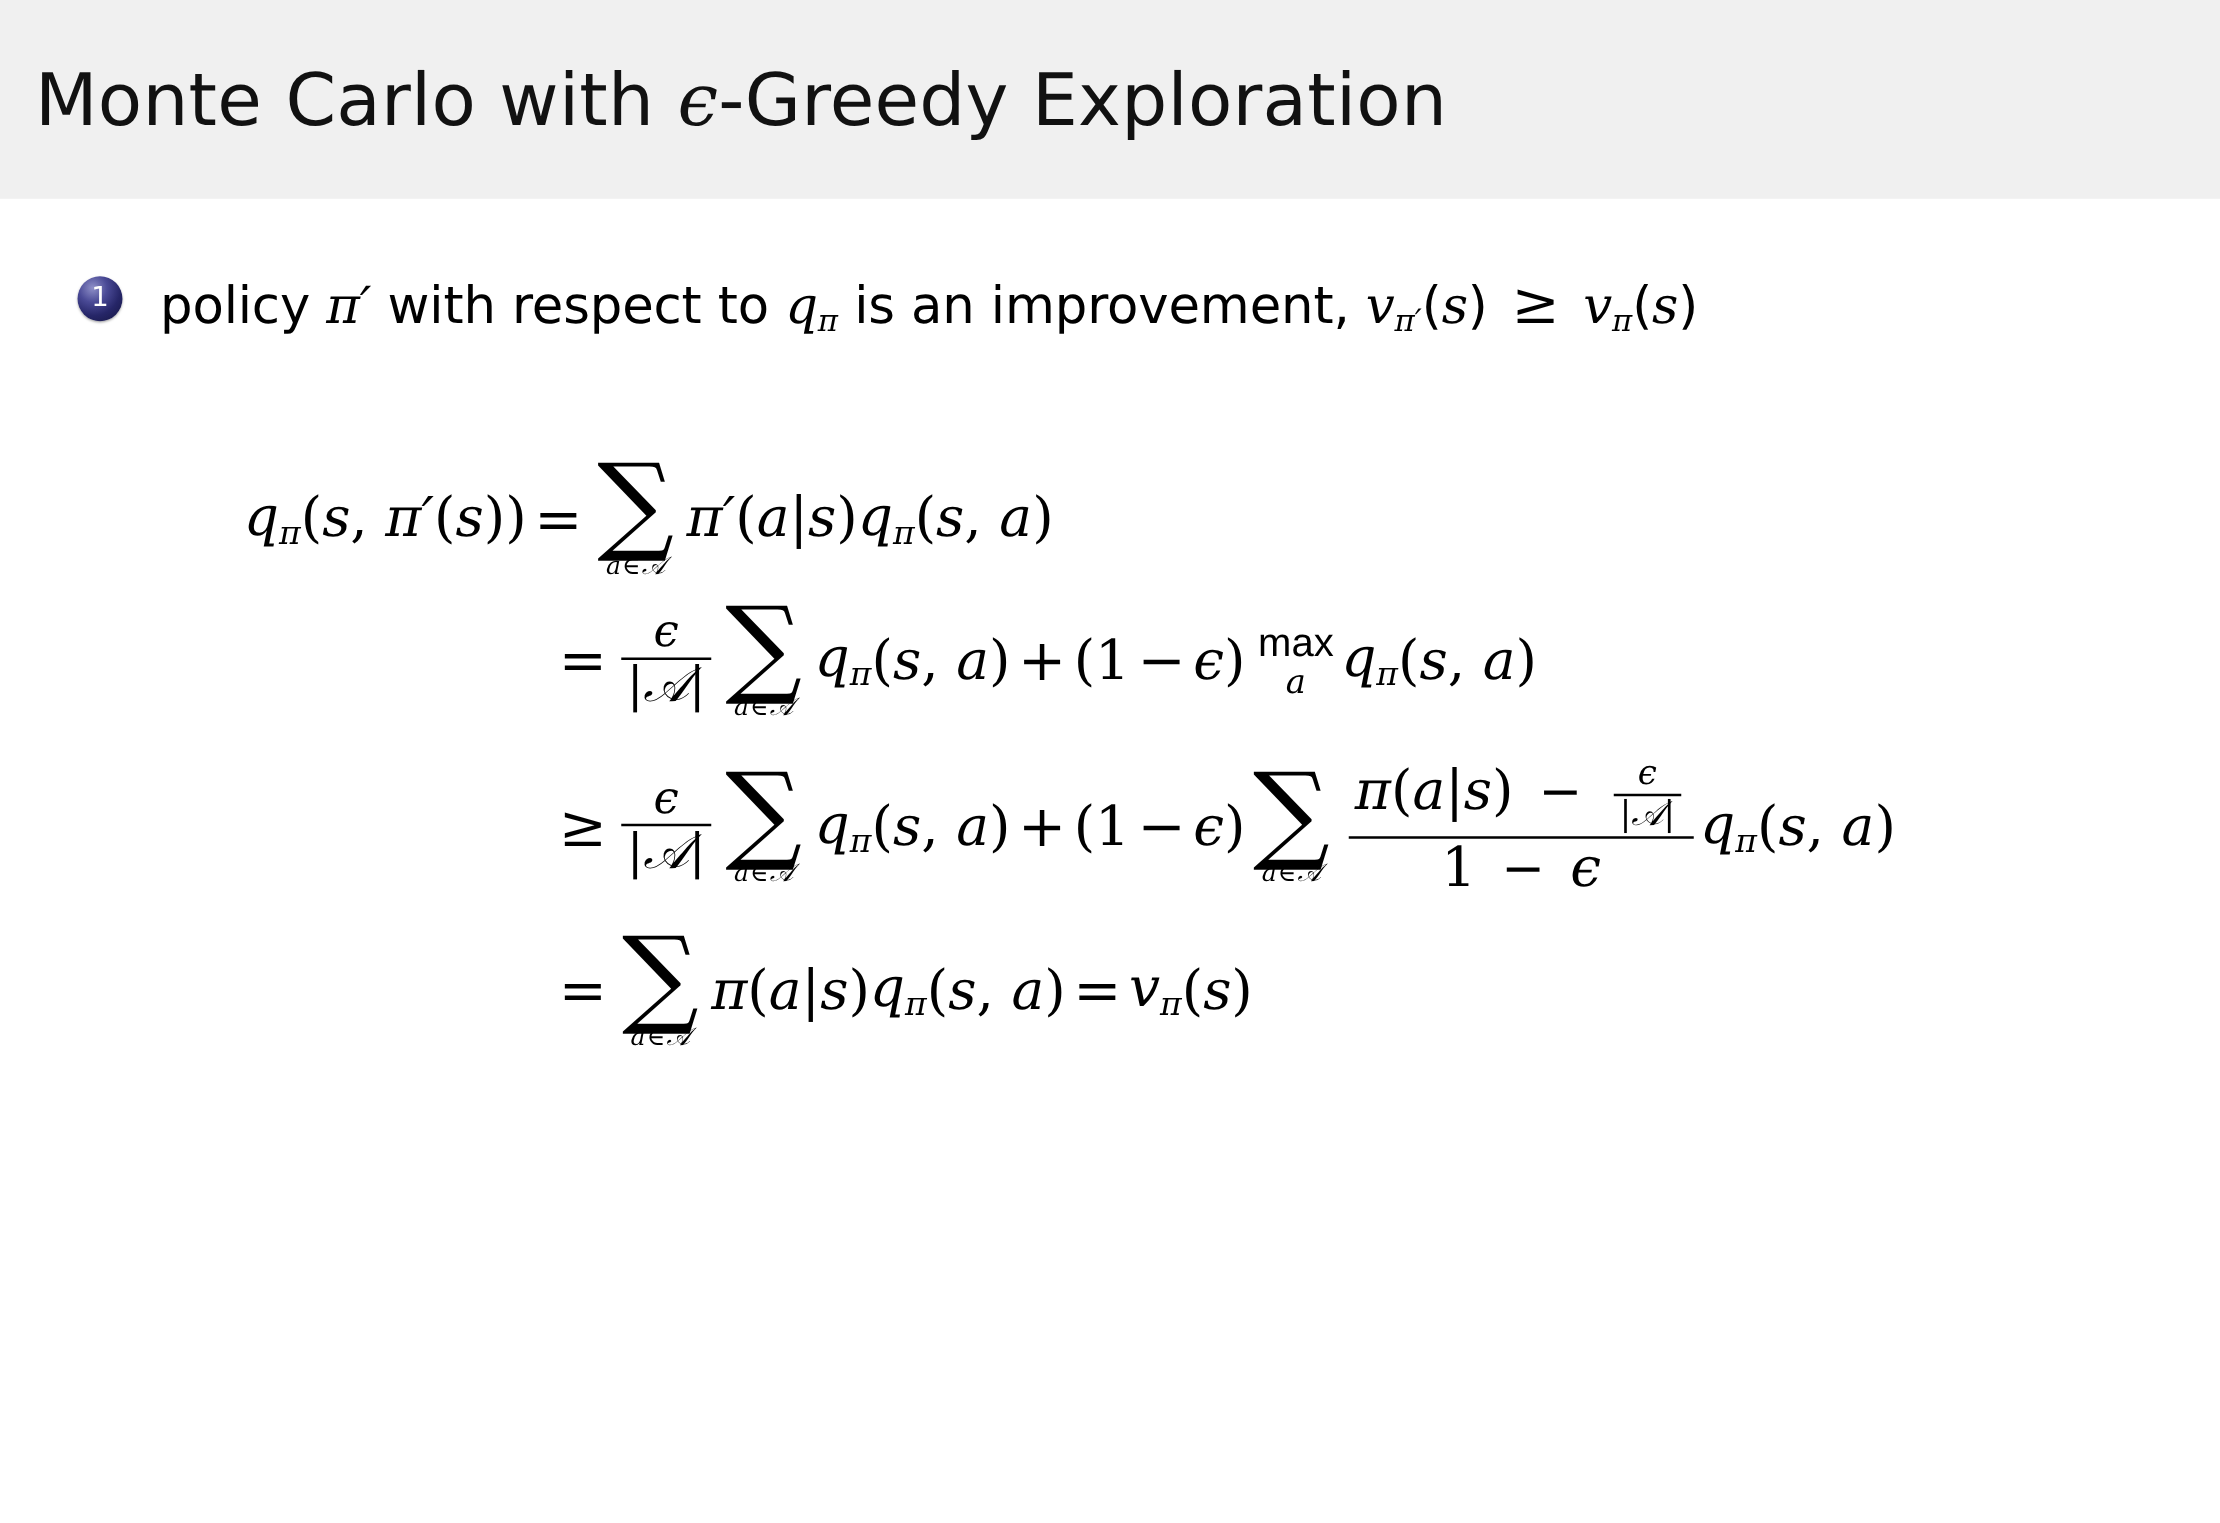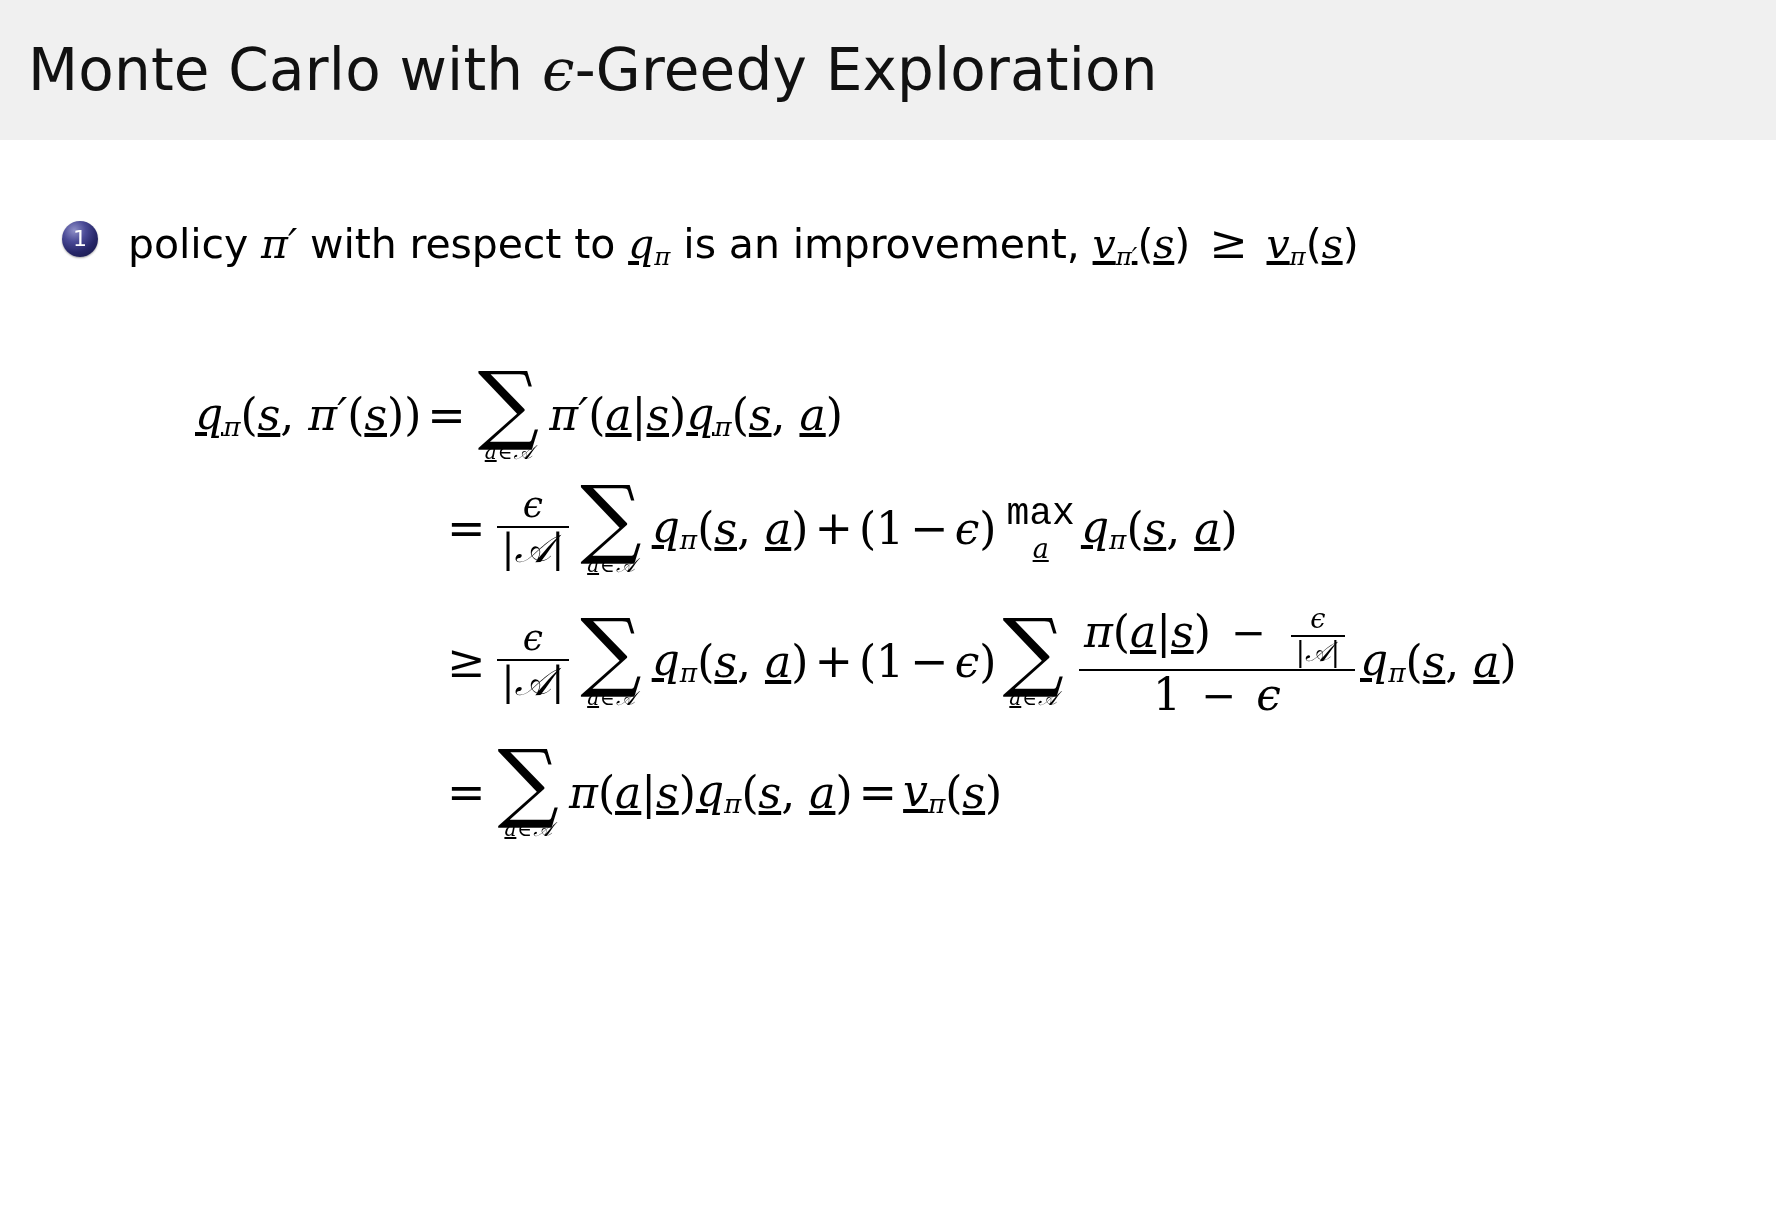--- a/index.html
+++ b/index.html
@@ -14,21 +14,21 @@
     color: #000000;
     overflow: hidden;
     position: relative;
   }
 
   
   .title-band {
     position: absolute;
     left: 0; top: 0;
     width: 1776px;
-    height: 140px;
+    height: 159px;
     background: #f0f0f0;
     display: flex;
     align-items: center;
   }
   .title-text {
     font-size: 58px;
     font-weight: 400;
     letter-spacing: 0.2px;
     color: #111111;
     padding-left: 28px;
@@ -70,21 +70,21 @@
     flex: 1 1 auto;
     padding-left: 30px;
     font-size: 41px;
     line-height: 1.52;
     text-align: justify;
     text-justify: inter-word;
     letter-spacing: -0.1px;
   }
   .enum-text .line2 { display: block; }
   .mup { font-style: normal; }
-  .mi { font-family: "DejaVu Serif", serif; font-style: italic; text-decoration: underline; }
+  .mi { font-family: "DejaVu Serif", serif; font-style: italic; }
   .greek { font-family: "DejaVu Serif", serif; font-style: italic; }
   .cal {
     font-family: "DejaVu Serif", serif;
     font-style: italic;
   }
   sub.msub, .msub {
     font-size: 0.60em;
     vertical-align: -0.28em;
     font-family: "DejaVu Serif", serif;
     font-style: italic;
@@ -145,23 +145,23 @@
   .bigsum .lim .innot { font-style: normal; padding: 0 1px; }
 
   
   .oplim {
     display: inline-flex;
     flex-direction: column;
     align-items: center;
     margin: 0 6px 0 10px;
   }
   .oplim .opname {
-    font-family: Liberation Mono, monospace;
+    font-family: Liberation Sans, sans-serif;
     font-style: normal;
-    font-size: 38px;
+    font-size: 32px;
     line-height: 1;
     text-align: right;
   }
   .oplim .lim {
     font-family: "DejaVu Serif", serif;
     font-style: italic;
     font-size: 27px;
     line-height: 1;
     margin-top: 2px;
   }

